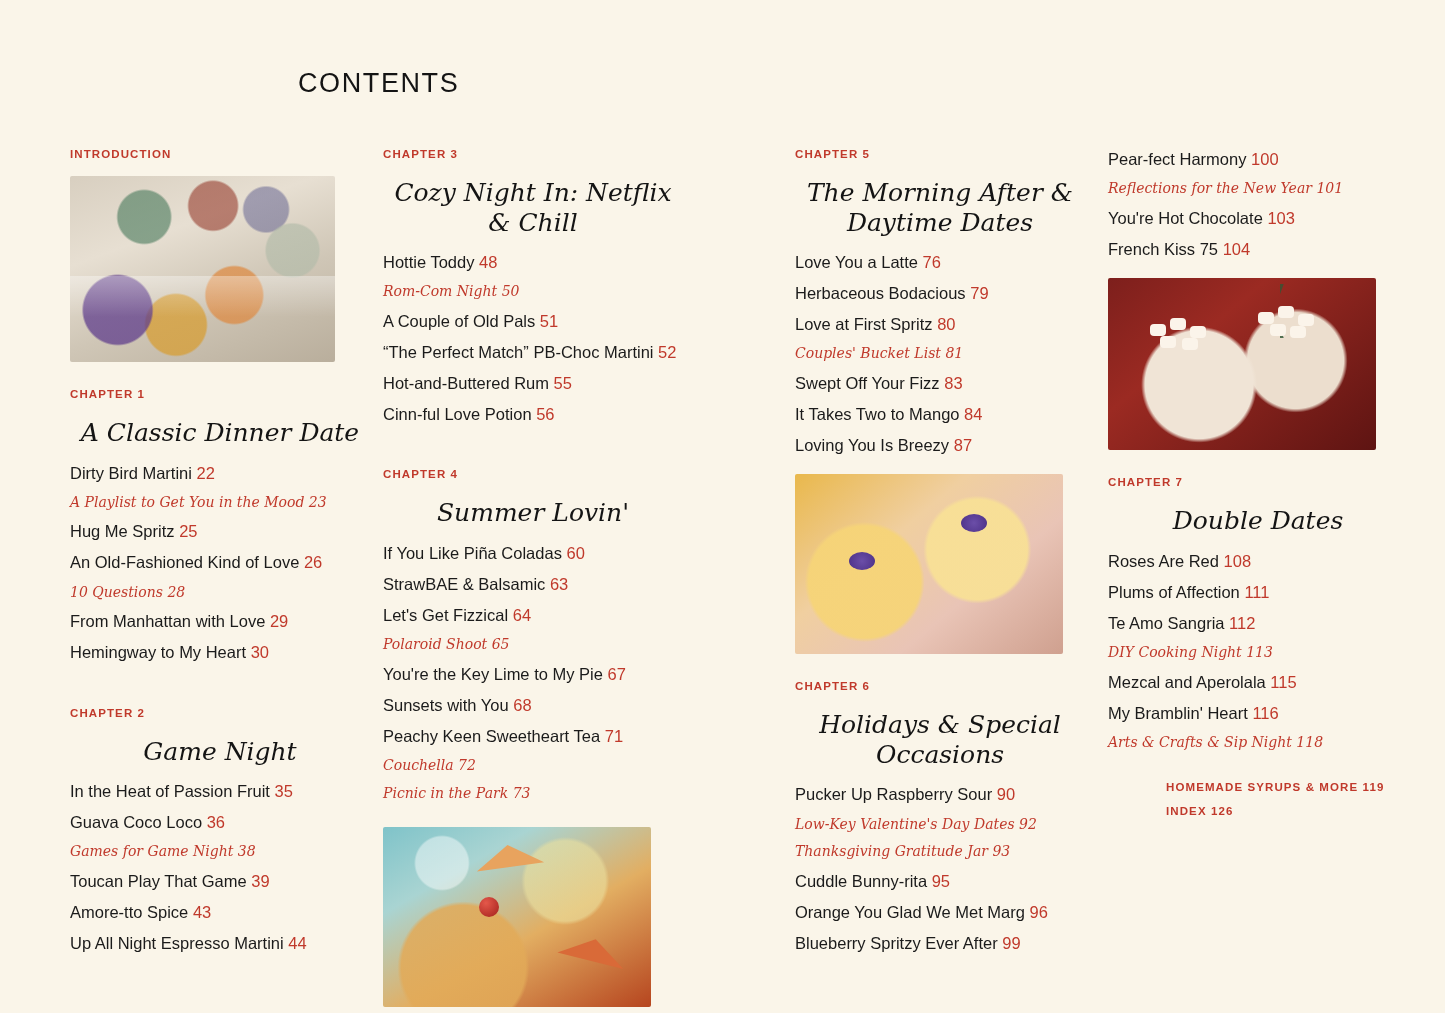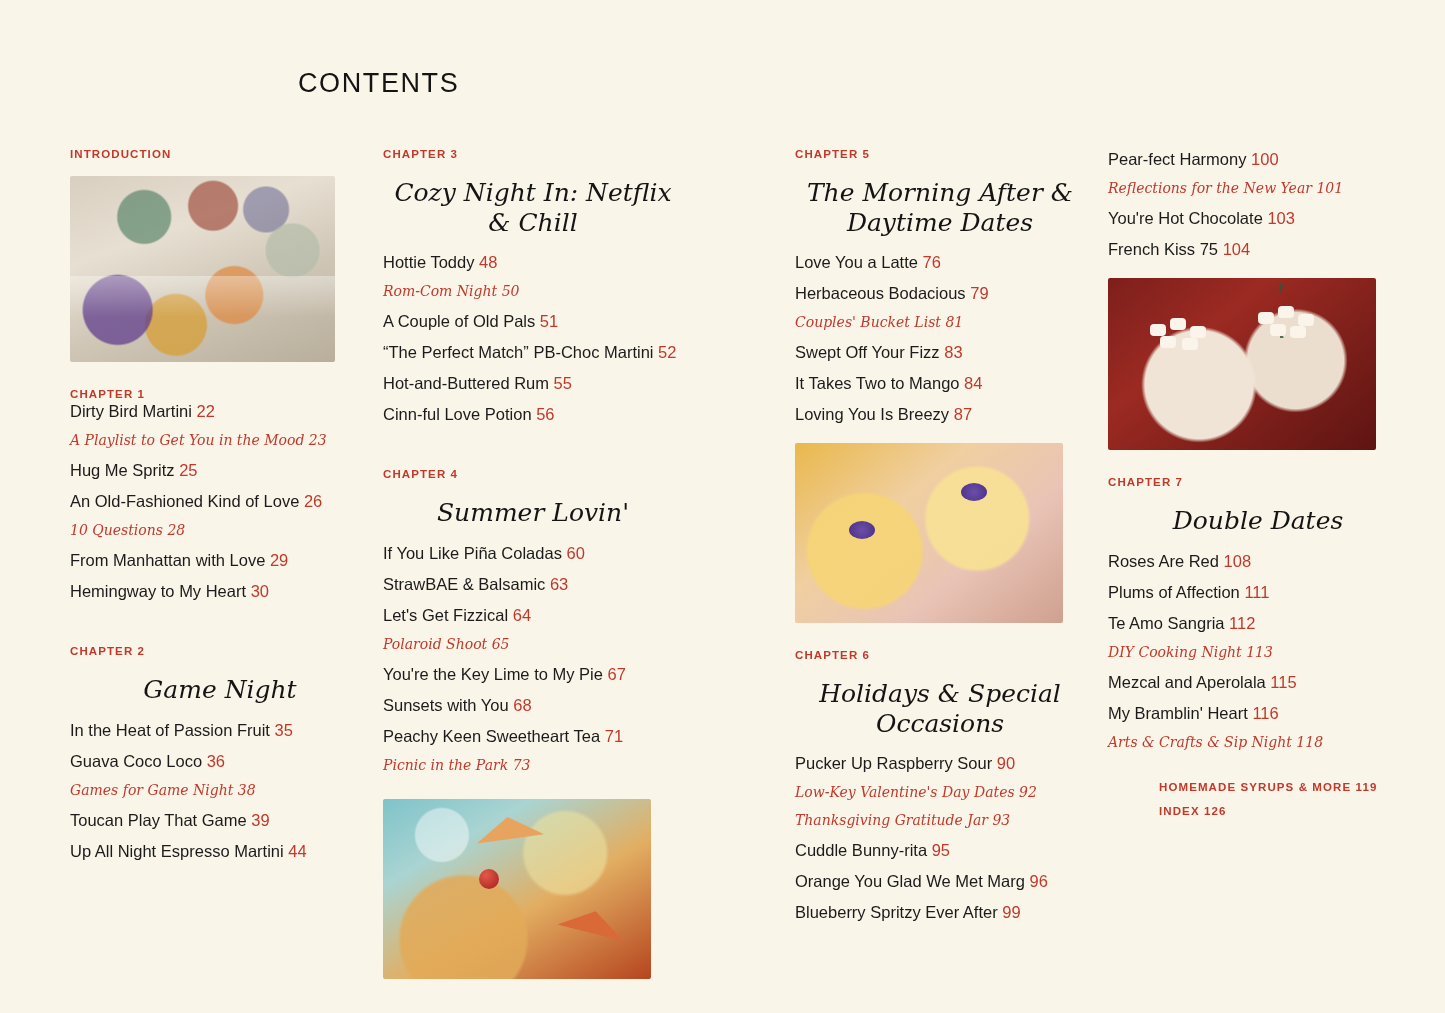--- a/index.html
+++ b/index.html
@@ -174,21 +174,21 @@
     background:
       linear-gradient(70deg, rgba(47,86,52,.9) 0 3px, rgba(47,86,52,0) 4px) ,
       linear-gradient(110deg, rgba(47,86,52,.85) 0 3px, rgba(47,86,52,0) 4px);
     opacity:.9;
   }
   .backmatter {
     font-size: 11.5px;
     letter-spacing: 1.1px;
     color: #c0392b;
     font-weight: 700;
-    margin: 0 0 12px 9px;
+    margin: 0 0 12px 16px;
     padding-left: 42px;
   }
   .spacer-sm { height: 20px; }
   .spacer-md { height: 34px; }
 </style>
 </head>
 <body>
 
 <div class="page">
 
@@ -196,38 +196,40 @@
 
   <div class="col col1">
 
     <div>
       <div class="chapter-label">INTRODUCTION</div>
       <div class="photo photo1"></div>
     </div>
 
     <div>
       <div class="chapter-label">CHAPTER 1</div>
+      <div class="chapter-title">A Classic Dinner Date</div>
       <div class="entry"><span>Dirty Bird Martini</span> <span class="pg">22</span></div>
       <div class="entry feature"><span>A Playlist to Get You in the Mood</span> <span class="pg">23</span></div>
       <div class="entry"><span>Hug Me Spritz</span> <span class="pg">25</span></div>
       <div class="entry"><span>An Old-Fashioned Kind of Love</span> <span class="pg">26</span></div>
       <div class="entry feature"><span>10 Questions</span> <span class="pg">28</span></div>
       <div class="entry"><span>From Manhattan with Love</span> <span class="pg">29</span></div>
       <div class="entry"><span>Hemingway to My Heart</span> <span class="pg">30</span></div>
     </div>
 
     <div class="spacer-md"></div>
 
     <div>
       <div class="chapter-label">CHAPTER 2</div>
       <div class="chapter-title">Game Night</div>
       <div class="entry"><span>In the Heat of Passion Fruit</span> <span class="pg">35</span></div>
       <div class="entry"><span>Guava Coco Loco</span> <span class="pg">36</span></div>
       <div class="entry feature"><span>Games for Game Night</span> <span class="pg">38</span></div>
       <div class="entry"><span>Toucan Play That Game</span> <span class="pg">39</span></div>
+      <div class="entry"><span>Amore-tto Spice</span> <span class="pg">43</span></div>
       <div class="entry"><span>Up All Night Espresso Martini</span> <span class="pg">44</span></div>
     </div>
   </div>
 
   <div class="col col2">
 
     <div>
       <div class="chapter-label">CHAPTER 3</div>
       <div class="chapter-title">Cozy Night In: Netflix &amp; Chill</div>
       <div class="entry"><span>Hottie Toddy</span> <span class="pg">48</span></div>
@@ -243,36 +245,38 @@
     <div>
       <div class="chapter-label">CHAPTER 4</div>
       <div class="chapter-title">Summer Lovin'</div>
       <div class="entry"><span>If You Like Piña Coladas</span> <span class="pg">60</span></div>
       <div class="entry"><span>StrawBAE &amp; Balsamic</span> <span class="pg">63</span></div>
       <div class="entry"><span>Let's Get Fizzical</span> <span class="pg">64</span></div>
       <div class="entry feature"><span>Polaroid Shoot</span> <span class="pg">65</span></div>
       <div class="entry"><span>You're the Key Lime to My Pie</span> <span class="pg">67</span></div>
       <div class="entry"><span>Sunsets with You</span> <span class="pg">68</span></div>
       <div class="entry"><span>Peachy Keen Sweetheart Tea</span> <span class="pg">71</span></div>
+      <div class="entry feature"><span>Couchella</span> <span class="pg">72</span></div>
       <div class="entry feature"><span>Picnic in the Park</span> <span class="pg">73</span></div>
       <div class="photo photo2">
         <div class="umbrella u1"></div>
         <div class="umbrella u2"></div>
         <div class="cherry"></div>
       </div>
     </div>
   </div>
 
   <div class="col col3">
 
     <div>
       <div class="chapter-label">CHAPTER 5</div>
       <div class="chapter-title">The Morning After &amp; Daytime Dates</div>
       <div class="entry"><span>Love You a Latte</span> <span class="pg">76</span></div>
       <div class="entry"><span>Herbaceous Bodacious</span> <span class="pg">79</span></div>
+      <div class="entry"><span>Love at First Spritz</span> <span class="pg">80</span></div>
       <div class="entry feature"><span>Couples' Bucket List</span> <span class="pg">81</span></div>
       <div class="entry"><span>Swept Off Your Fizz</span> <span class="pg">83</span></div>
       <div class="entry"><span>It Takes Two to Mango</span> <span class="pg">84</span></div>
       <div class="entry"><span>Loving You Is Breezy</span> <span class="pg">87</span></div>
       <div class="photo photo3">
         <div class="flower f1"></div>
         <div class="flower f2"></div>
       </div>
     </div>
 

